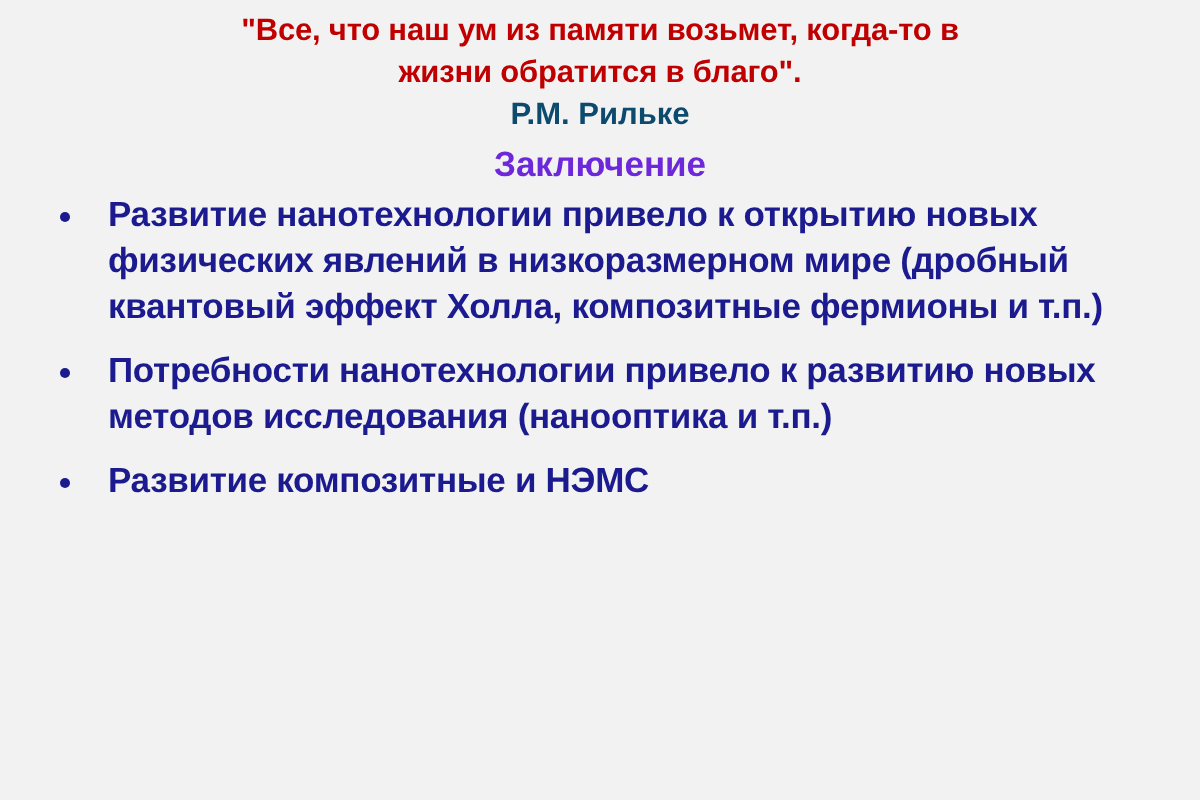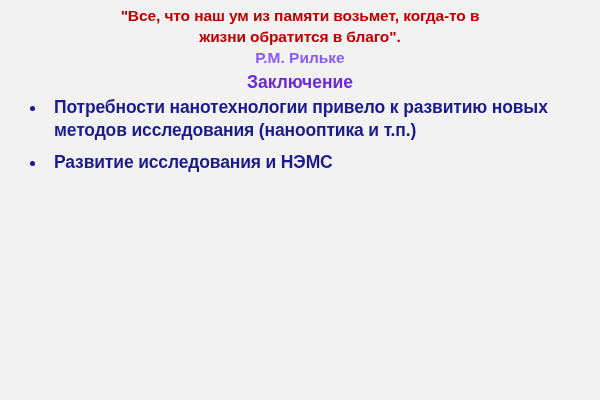--- a/index.html
+++ b/index.html
@@ -34,21 +34,21 @@
   .quote-text {
     color: #c00000;
     font-size: 15.5px;
     font-weight: bold;
     line-height: 1.33;
     letter-spacing: -0.1px;
     margin: 0;
   }
 
   .quote-attribution {
-    color: #8b5cf6;
+    color: #0c4a6e;
     font-size: 15.5px;
     font-weight: bold;
     line-height: 1.33;
     margin: 1px 0 0 0;
     text-align: center;
   }
 
   
   .slide-heading {
     color: #6d28d9;
@@ -109,22 +109,26 @@
     <div class="quote-text">"Все, что наш ум из памяти возьмет, когда-то в</div>
     <div class="quote-text">жизни обратится в благо".</div>
     <div class="quote-attribution">Р.М. Рильке</div>
   </div>
 
   <div class="slide-heading">Заключение</div>
 
   <ul class="bullet-list">
     <li class="bullet-item">
       <span class="bullet-marker"></span>
+      <span class="bullet-text">Развитие нанотехнологии привело к открытию  новых физических явлений в низкоразмерном мире (дробный квантовый эффект Холла, композитные фермионы и т.п.)</span>
+    </li>
+    <li class="bullet-item">
+      <span class="bullet-marker"></span>
       <span class="bullet-text">Потребности нанотехнологии привело к развитию новых методов исследования (нанооптика и т.п.)</span>
     </li>
     <li class="bullet-item">
       <span class="bullet-marker"></span>
-      <span class="bullet-text">Развитие исследования и НЭМС</span>
+      <span class="bullet-text">Развитие композитные и НЭМС</span>
     </li>
   </ul>
 
   <div class="spacer-bottom"></div>
 </div>
 
 </body></html>

